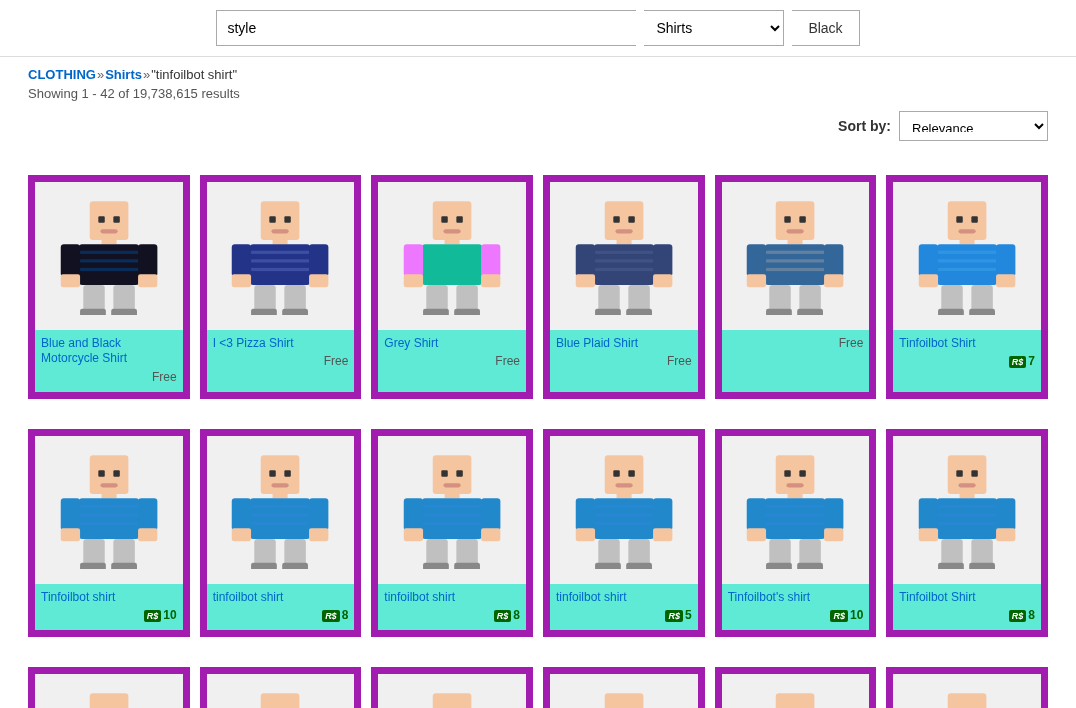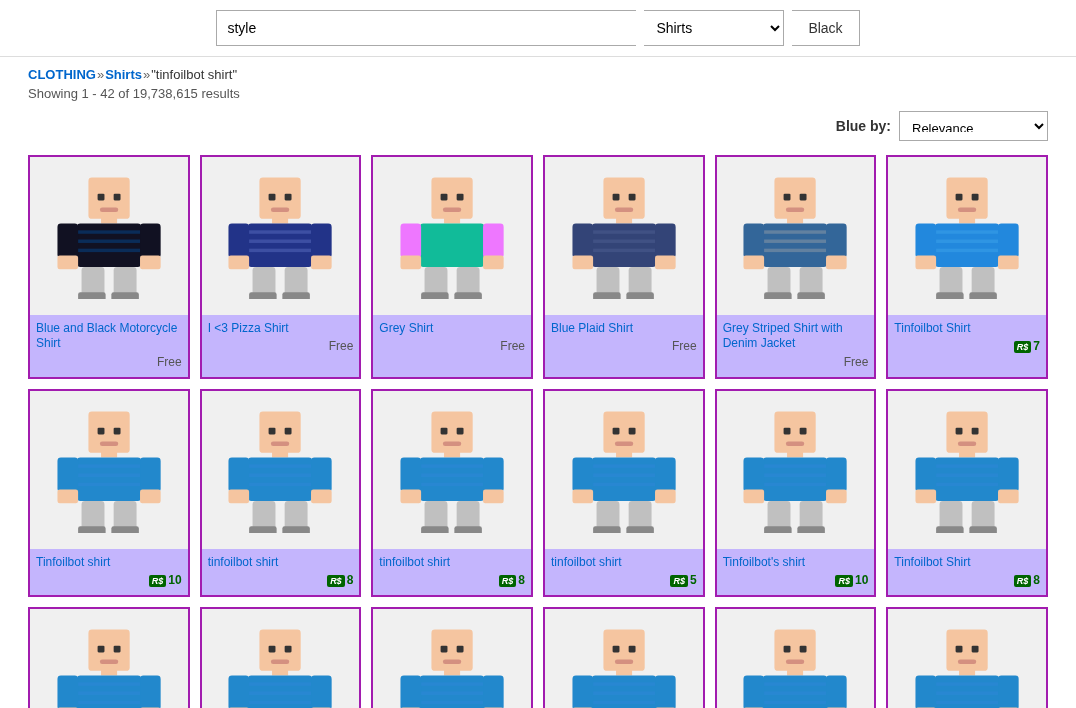--- a/index.html
+++ b/index.html
@@ -97,24 +97,25 @@
 
     
     .items-grid {
       display: grid;
       grid-template-columns: repeat(6, 1fr);
       gap: 10px;
       margin-bottom: 16px;
     }
 
     .item-card {
-      border: 2px solid #a21caf;
-      background: #c4b5fd;
+      border: 7px solid #a21caf;
+      background: #5eead4;
       cursor: pointer;
       overflow: hidden;
+      margin-top: 20px;
     }
 
     .item-thumb {
       width: 100%;
       aspect-ratio: 1;
       background: #f0f0f0;
       display: flex;
       align-items: center;
       justify-content: center;
       overflow: hidden;
@@ -166,21 +167,21 @@
     <a href="#">CLOTHING</a>
     <span class="sep">»</span>
     <a href="#">Shirts</a>
     <span class="sep">»</span>
     <span class="current">"tinfoilbot shirt"</span>
   </div>
 
   <div class="results-info">Showing 1 - 42 of 19,738,615 results</div>
 
   <div class="sort-bar">
-    <span class="sort-label">Blue by:</span>
+    <span class="sort-label">Sort by:</span>
     <select class="sort-select">
       <option>Relevance</option>
       <option>Price (Low to High)</option>
       <option>Price (High to Low)</option>
       <option>Newest</option>
     </select>
   </div>
 
   <div class="items-grid" id="items-grid">
   <div class="item-card">
@@ -356,21 +357,20 @@
     <rect x="26" y="82" width="20" height="26" rx="3" fill="#c0c0c0"></rect>
 
     <rect x="54" y="82" width="20" height="26" rx="3" fill="#c0c0c0"></rect>
 
     <rect x="23" y="104" width="24" height="8" rx="2" fill="#888"></rect>
 
     <rect x="52" y="104" width="24" height="8" rx="2" fill="#888"></rect>
   </svg>
         </div>
         <div class="item-info">
-          <div class="item-name">Grey Striped Shirt with Denim Jacket</div>
           <div class="item-price free">Free</div>
         </div>
       </div>
       <div class="item-card">
         <div class="item-thumb">
           <svg viewBox="0 0 100 110" xmlns="http://www.w3.org/2000/svg" class="roblox-char">
 
     <rect x="32" y="4" width="36" height="36" rx="3" fill="#f5c5a0"></rect>
 
     <rect x="40" y="18" width="6" height="6" rx="1" fill="#333"></rect>

